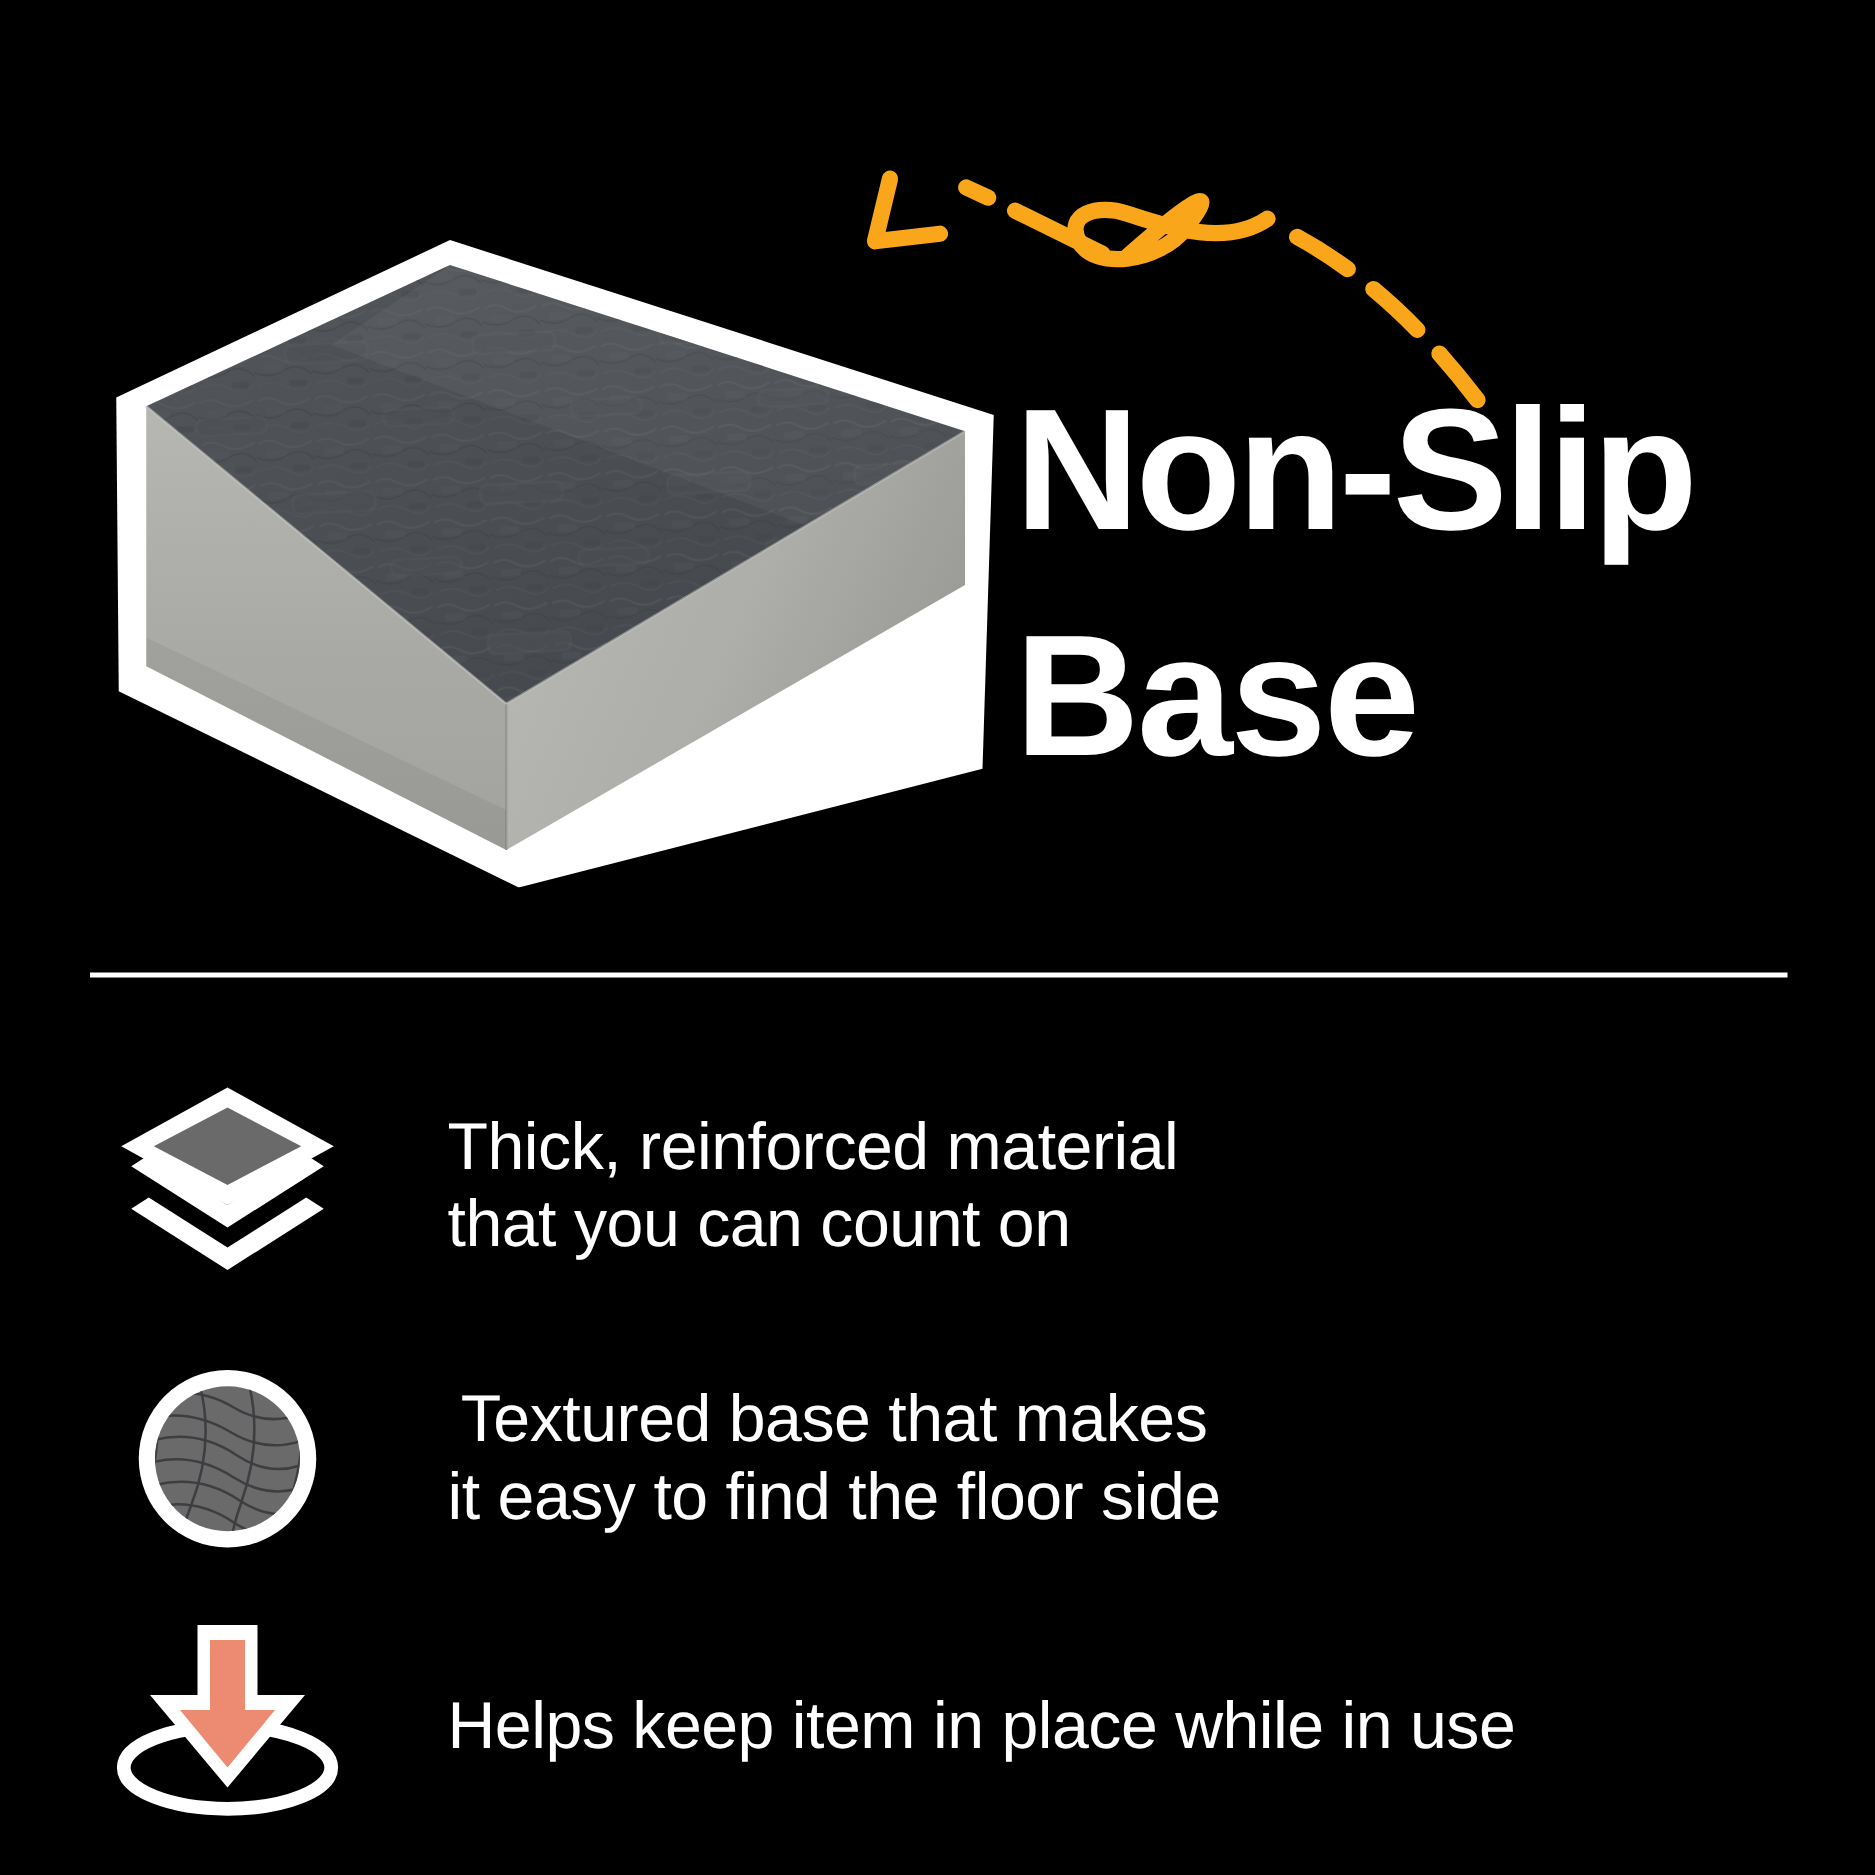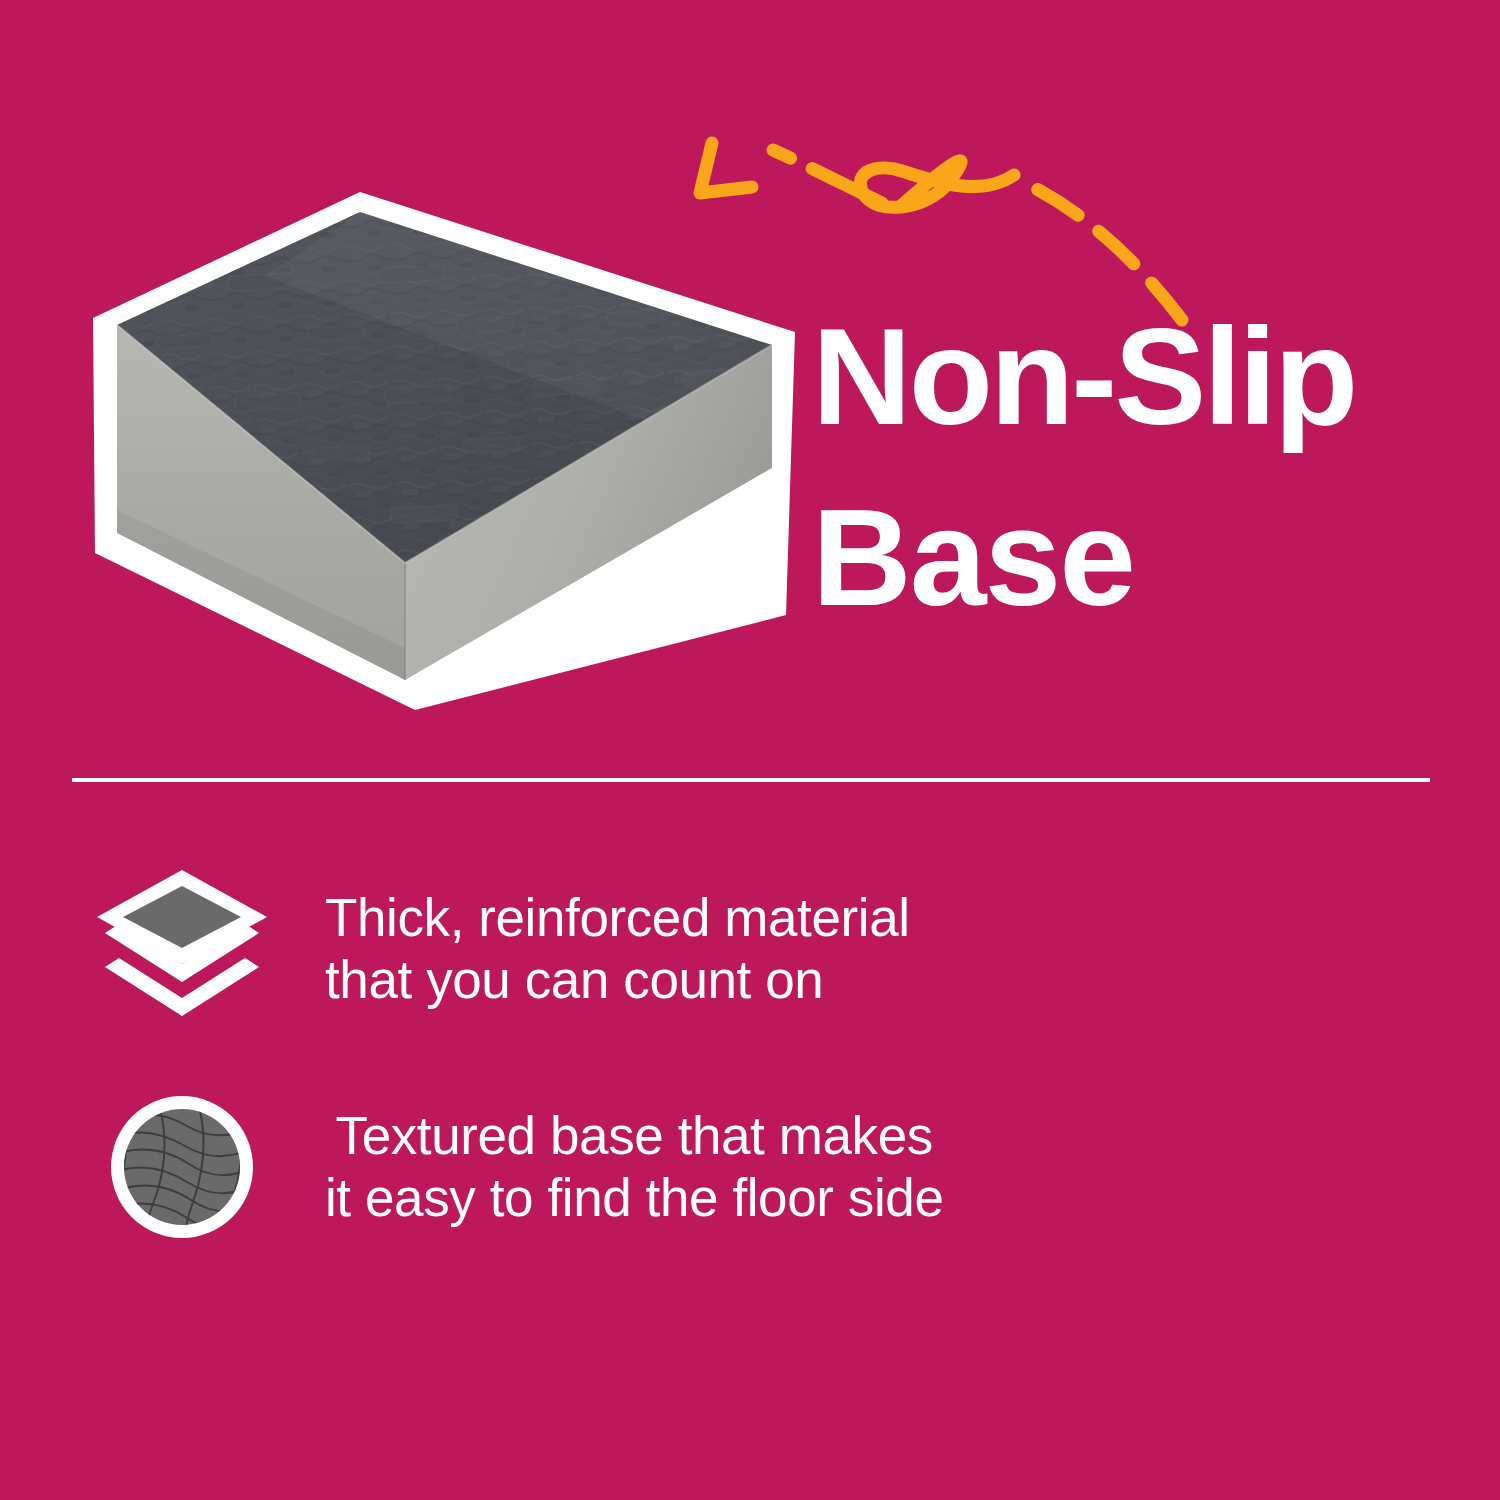--- a/index.html
+++ b/index.html
@@ -10,21 +10,21 @@
   body {
     width: 1500px;
     height: 1500px;
     overflow: hidden;
     font-family: "Liberation Sans", sans-serif;
   }
   #stage {
     position: relative;
     width: 1500px;
     height: 1500px;
-    background: #be185d;
+    background: #000000;
     overflow: hidden;
   }
 
   
   #hero-box {
     position: absolute;
     left: 60px;
     top: 150px;
     width: 740px;
     height: 560px;
@@ -102,21 +102,21 @@
     justify-content: center;
     margin-left: 82px;
   }
   .feature-icon svg { display: block; }
   .feature-text {
     color: #ffffff;
     font-size: 53px;
     font-weight: 400;
     line-height: 1.17;
     letter-spacing: -0.4px;
-    margin-left: 43px;
+    margin-left: 76px;
     white-space: pre-line;
   }
 
   .row-1 { height: 218px; }
   .row-2 { height: 218px; text-align: center; }
   .row-3 { height: 210px; }
 </style>
 </head>
 <body>
 
@@ -240,15 +240,28 @@
             <path d="M44 -10 Q 70 50 46 112 T 60 170"></path>
             <path d="M84 -10 Q 108 48 86 110 T 100 170"></path>
             <path d="M122 -10 Q 146 48 124 112 T 138 170"></path>
           </g>
         </svg>
       </div>
       <div class="feature-text">Textured base that makes
 it easy to find the floor side</div>
     </div>
 
+    <div class="feature-row row-3">
+      <div class="feature-icon">
+        <svg width="200" height="170" viewBox="0 0 200 170" xmlns="http://www.w3.org/2000/svg">
+
+          <ellipse cx="100" cy="118" rx="83" ry="33" fill="none" stroke="#FFFFFF" stroke-width="11"></ellipse>
+
+          <path d="M76 4 L124 4 L124 60 L162 60 L100 134 L38 60 L76 60 Z" fill="#FFFFFF"></path>
+
+          <path d="M86 16 L114 16 L114 72 L138 72 L100 118 L62 72 L86 72 Z" fill="#ED8A72"></path>
+        </svg>
+      </div>
+      <div class="feature-text">Helps keep item in place while in use</div>
+    </div>
 
   </div>
 </div>
 
 </body></html>

